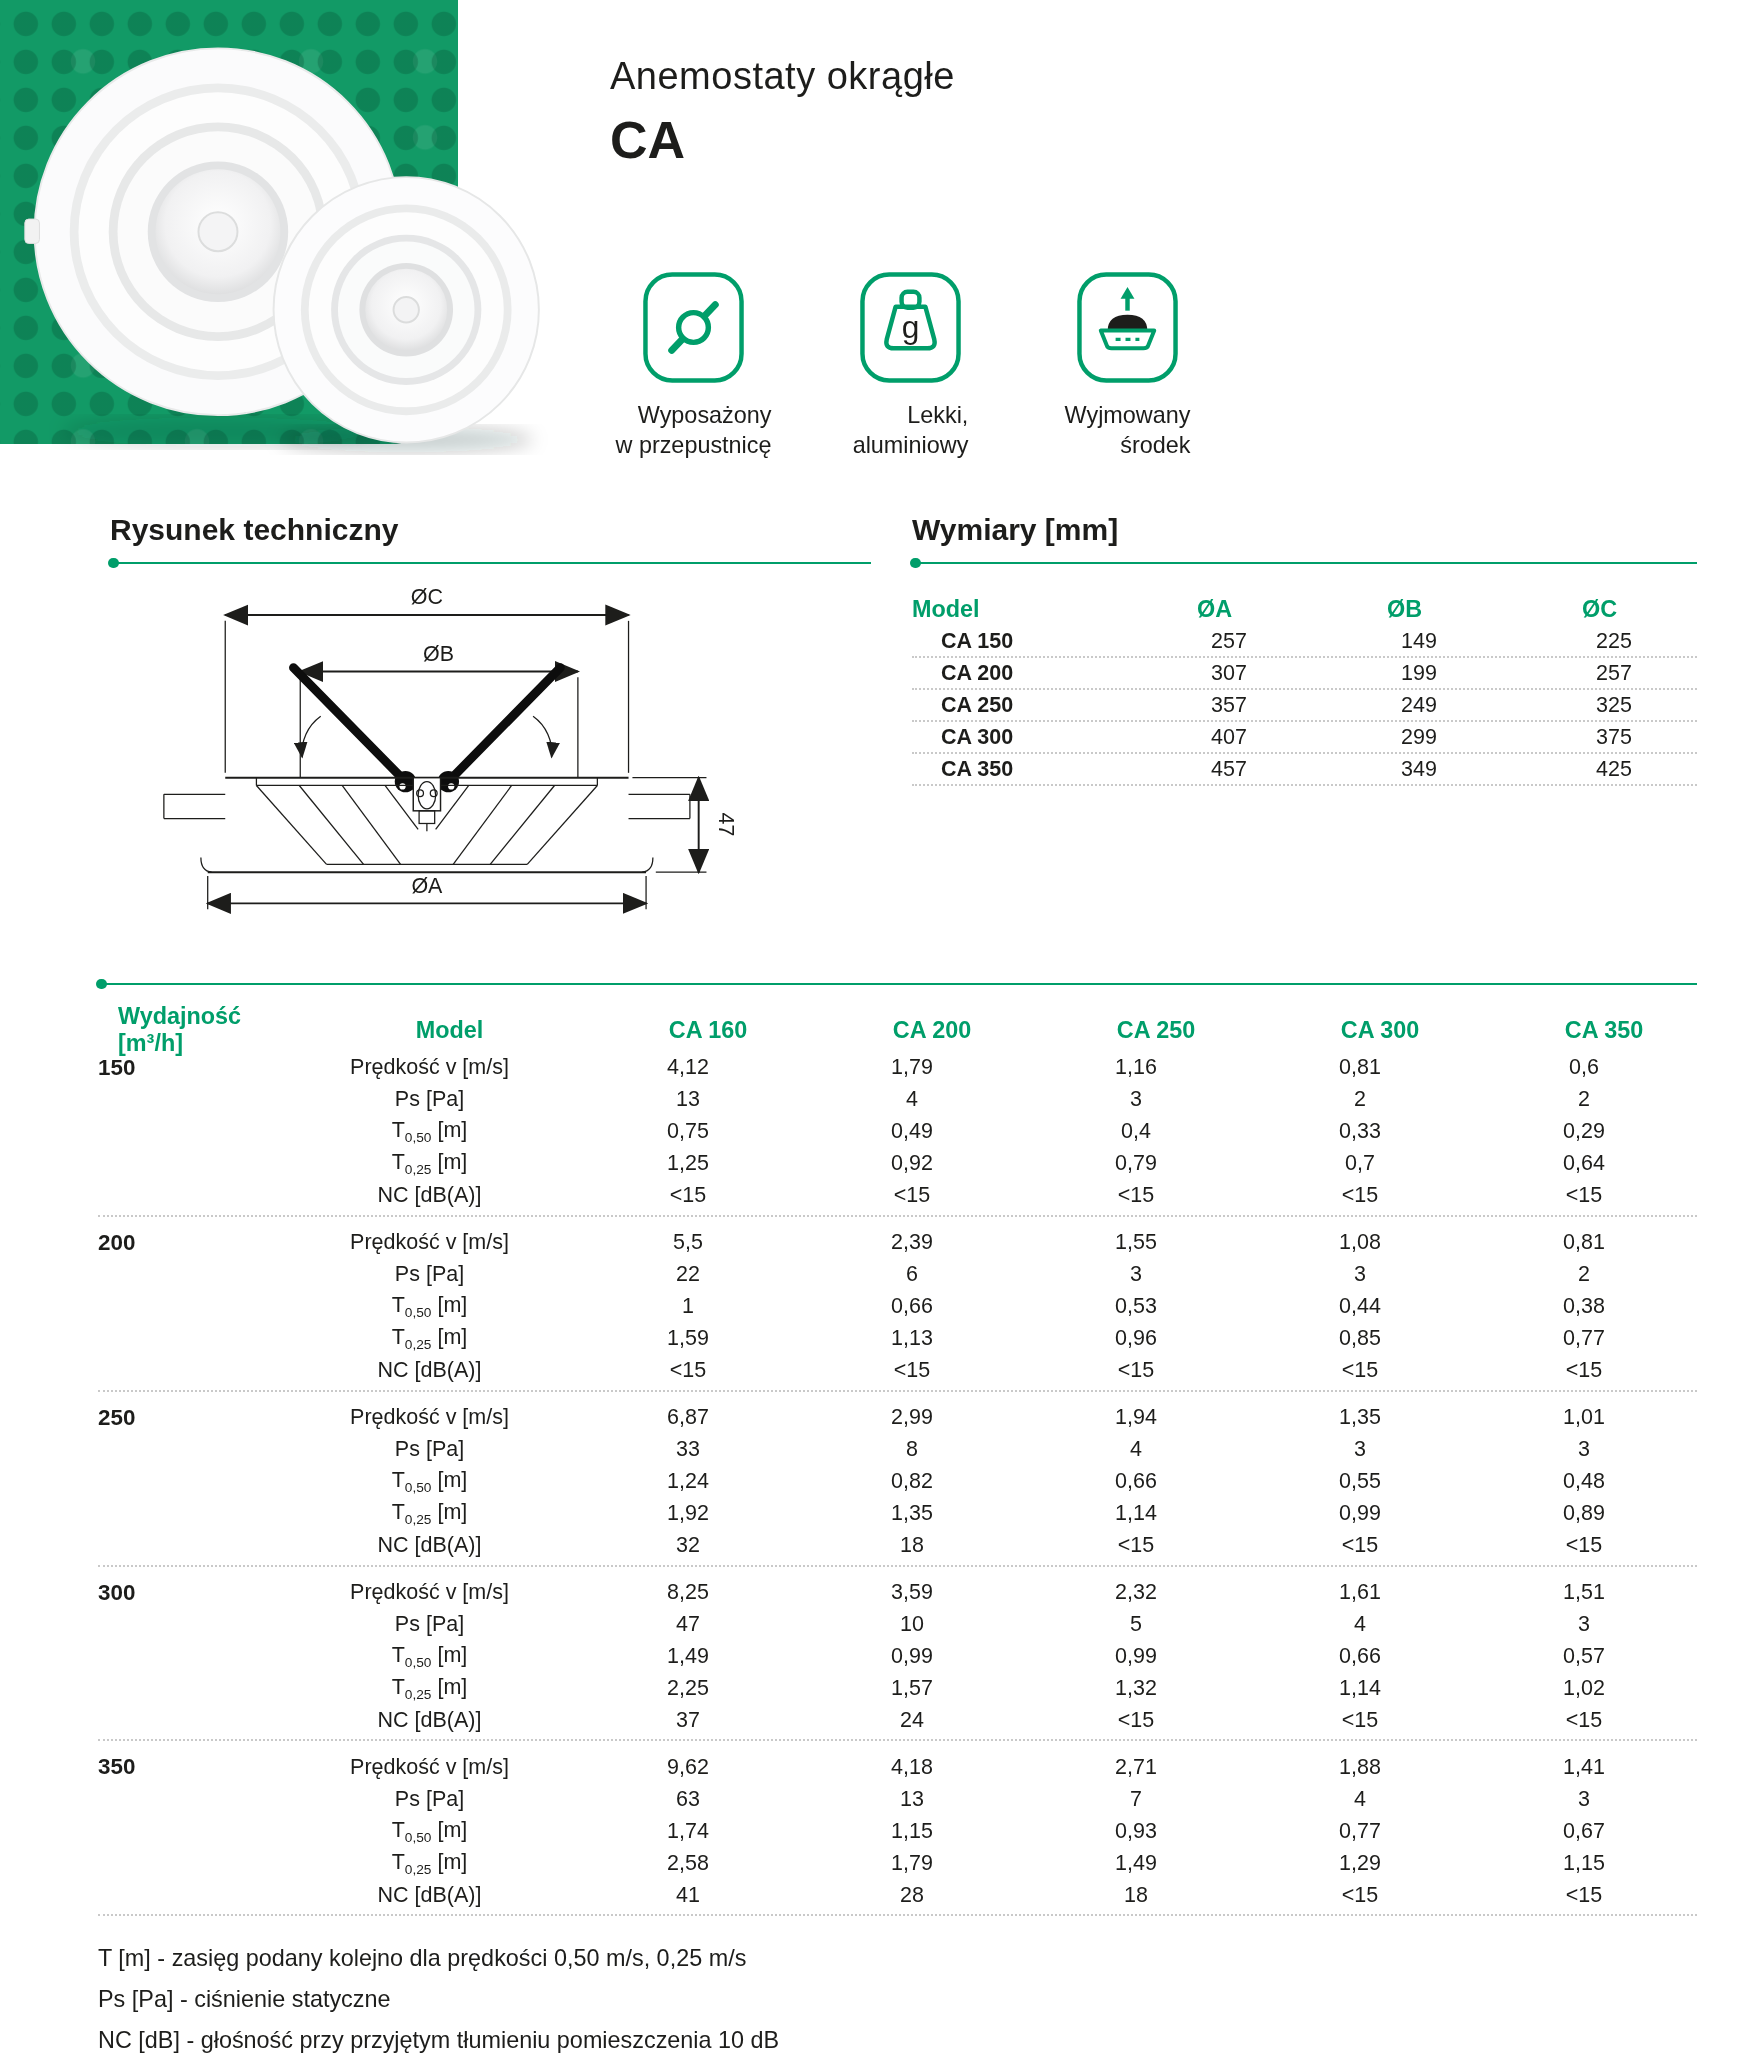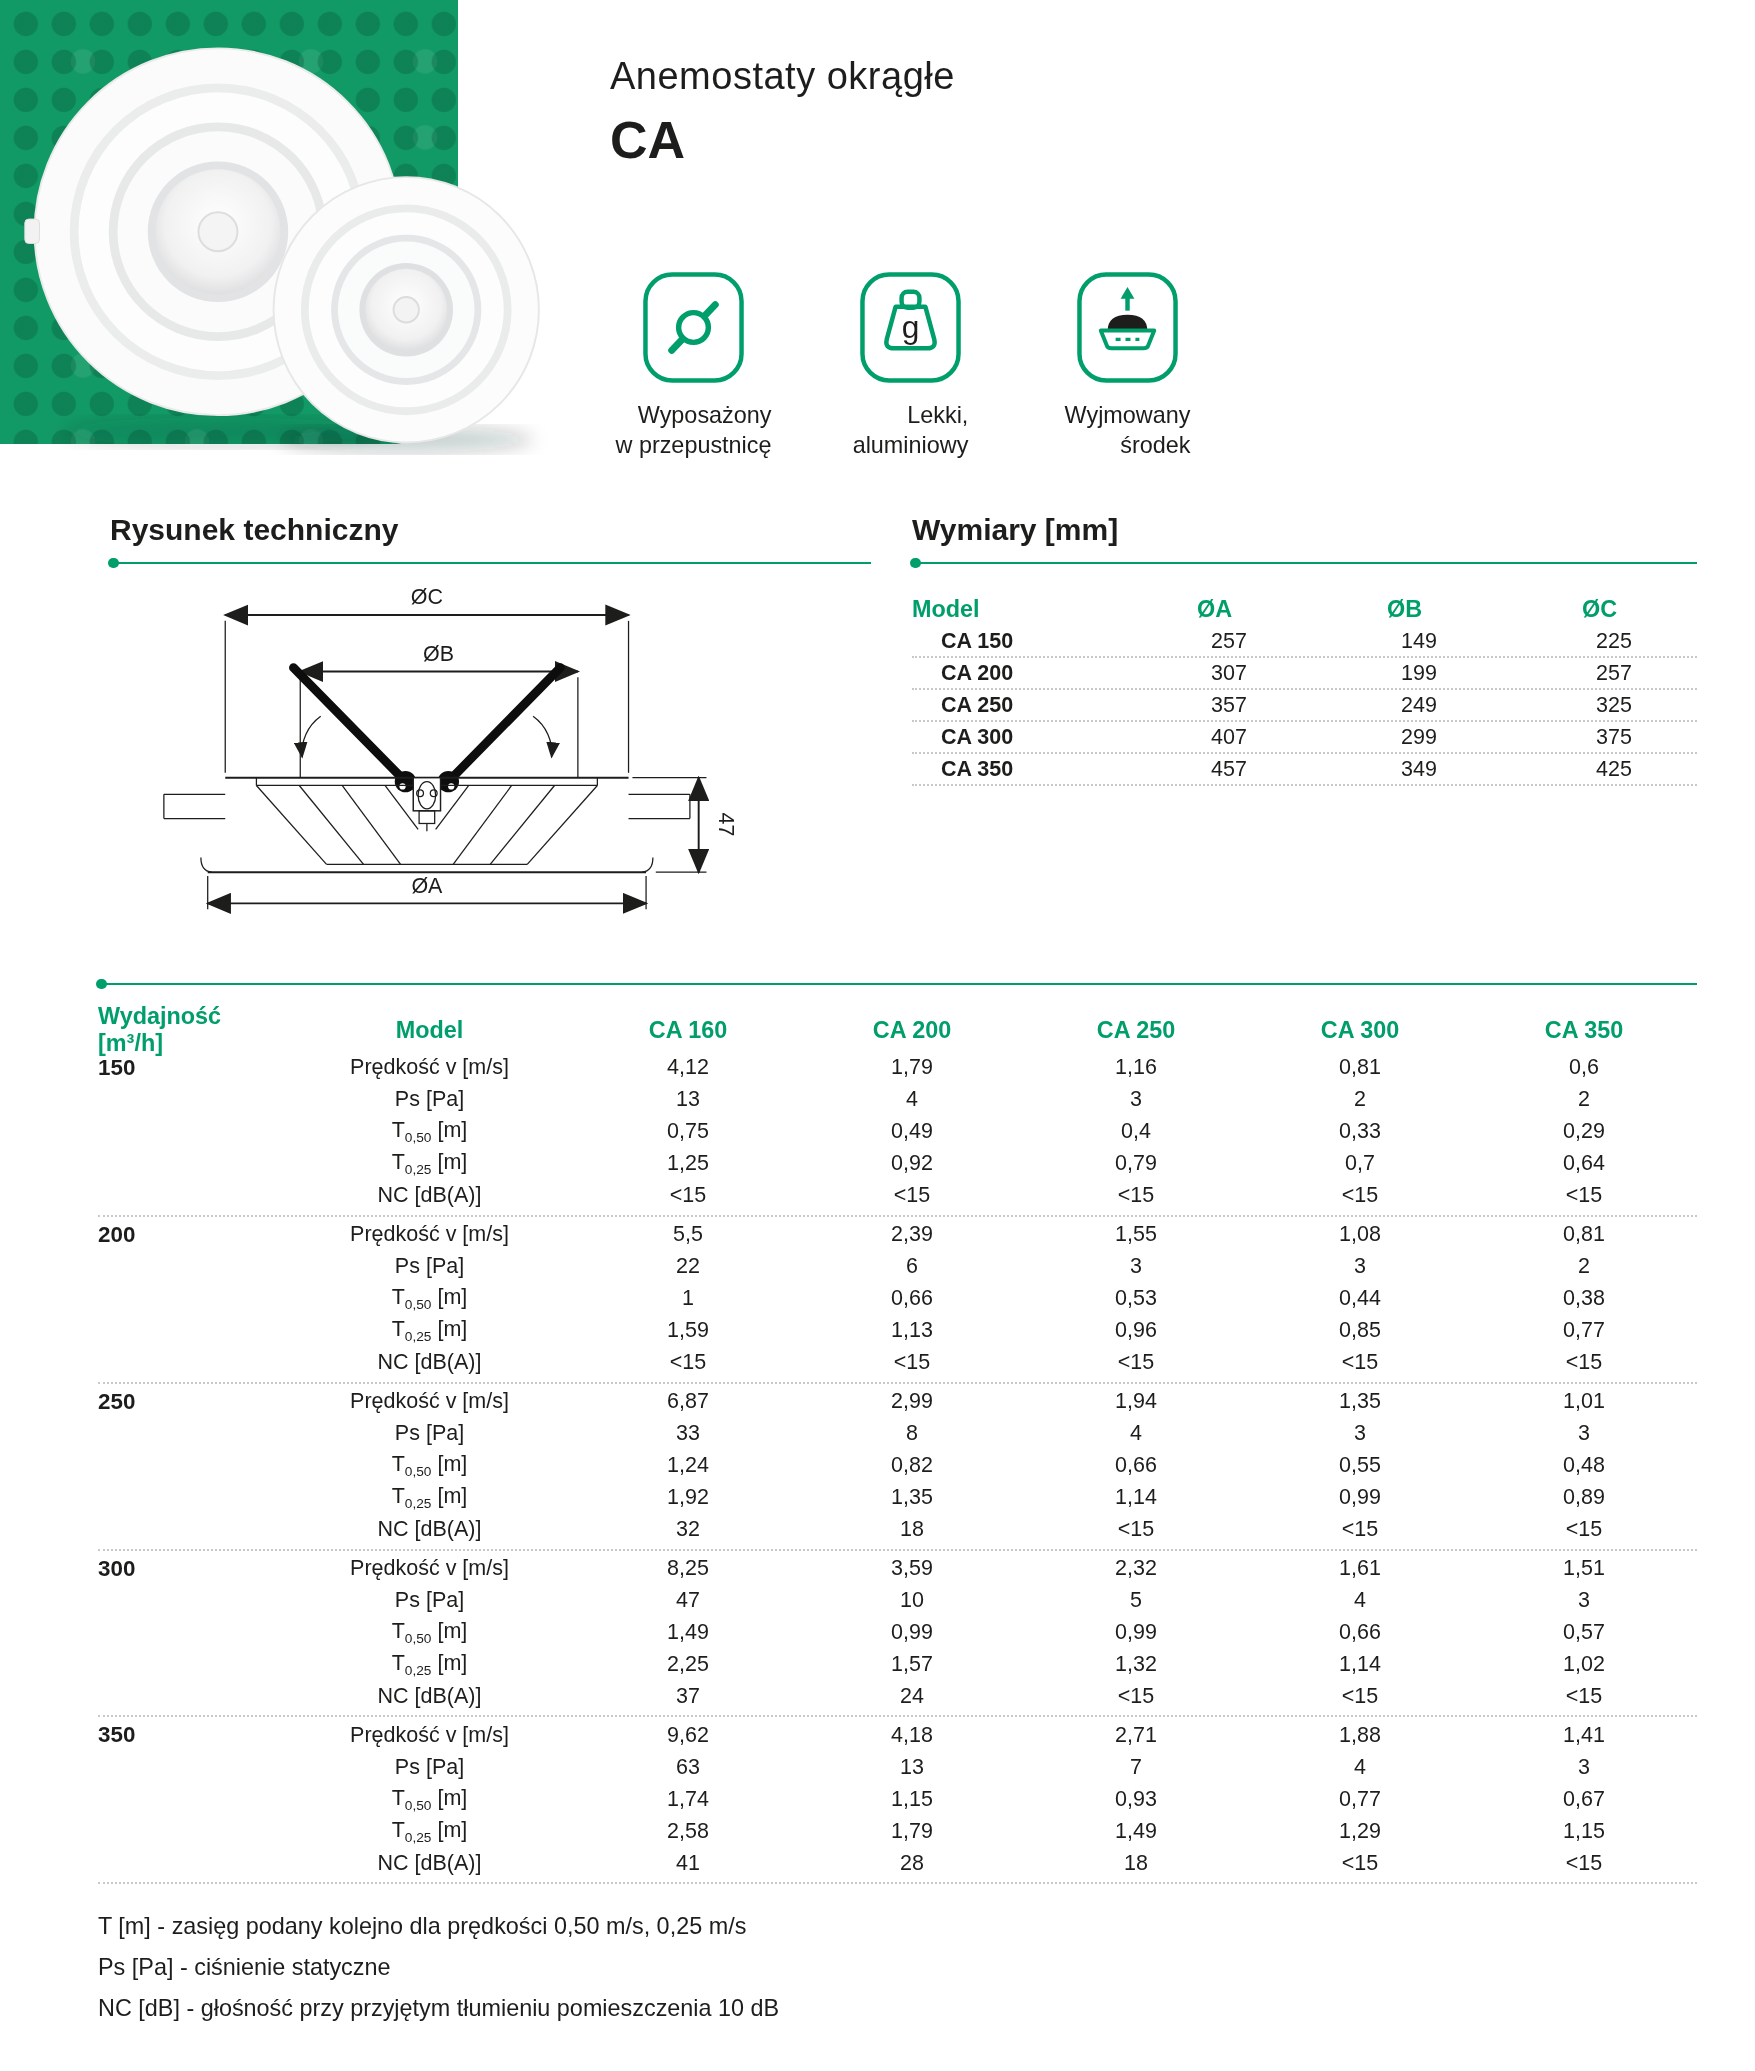--- a/index.html
+++ b/index.html
@@ -57,29 +57,29 @@
   .d-head .th.model{ text-align:left; }
   .d-row{ height:32px; border-bottom:2px dotted #c9c9c9; font-size:21.5px; }
   .d-cell{ text-align:center;margin-left:29px; }
   .d-cell.model{ text-align:left; font-weight:700; }
 
   
   .row7{
     display:grid; grid-template-columns:185px 293px 224px 224px 224px 224px 224px;
     align-items:center; height:32px;
   }
-  .c-head{ margin-top:17.6px; height:37px; }
+  .c-head{ margin-top:17.6px; height:37px;margin-left:20px; }
   .c-head > div{ font-size:23.4px; font-weight:700; color:#009e6a; }
   .c-head .c-flow{ font-size:23.4px; }
   .c-flow{ text-align:left; font-weight:700; font-size:22.4px; }
   .c-param{ text-align:center; font-size:21.5px; font-weight:400; }
   .c-param sub{ font-size:13.7px; }
   .c-val{ text-align:center; font-size:21.5px; font-weight:400; }
   #char-body{ margin-top:9.8px; }
-  .block{ border-bottom:2px dotted #c9c9c9; padding:2px 0 2.9px; }
+  .block{ border-bottom:2px dotted #c9c9c9; padding:2px 0 2.9px;margin-top:8px; }
 
   .footnotes{ margin-top:29px; font-size:23.4px; }
   .footnotes p{ margin:0 0 13.7px; }
 </style>
 </head>
 <body>
 
 <div class="page">
 
   <div class="green-panel"></div>

